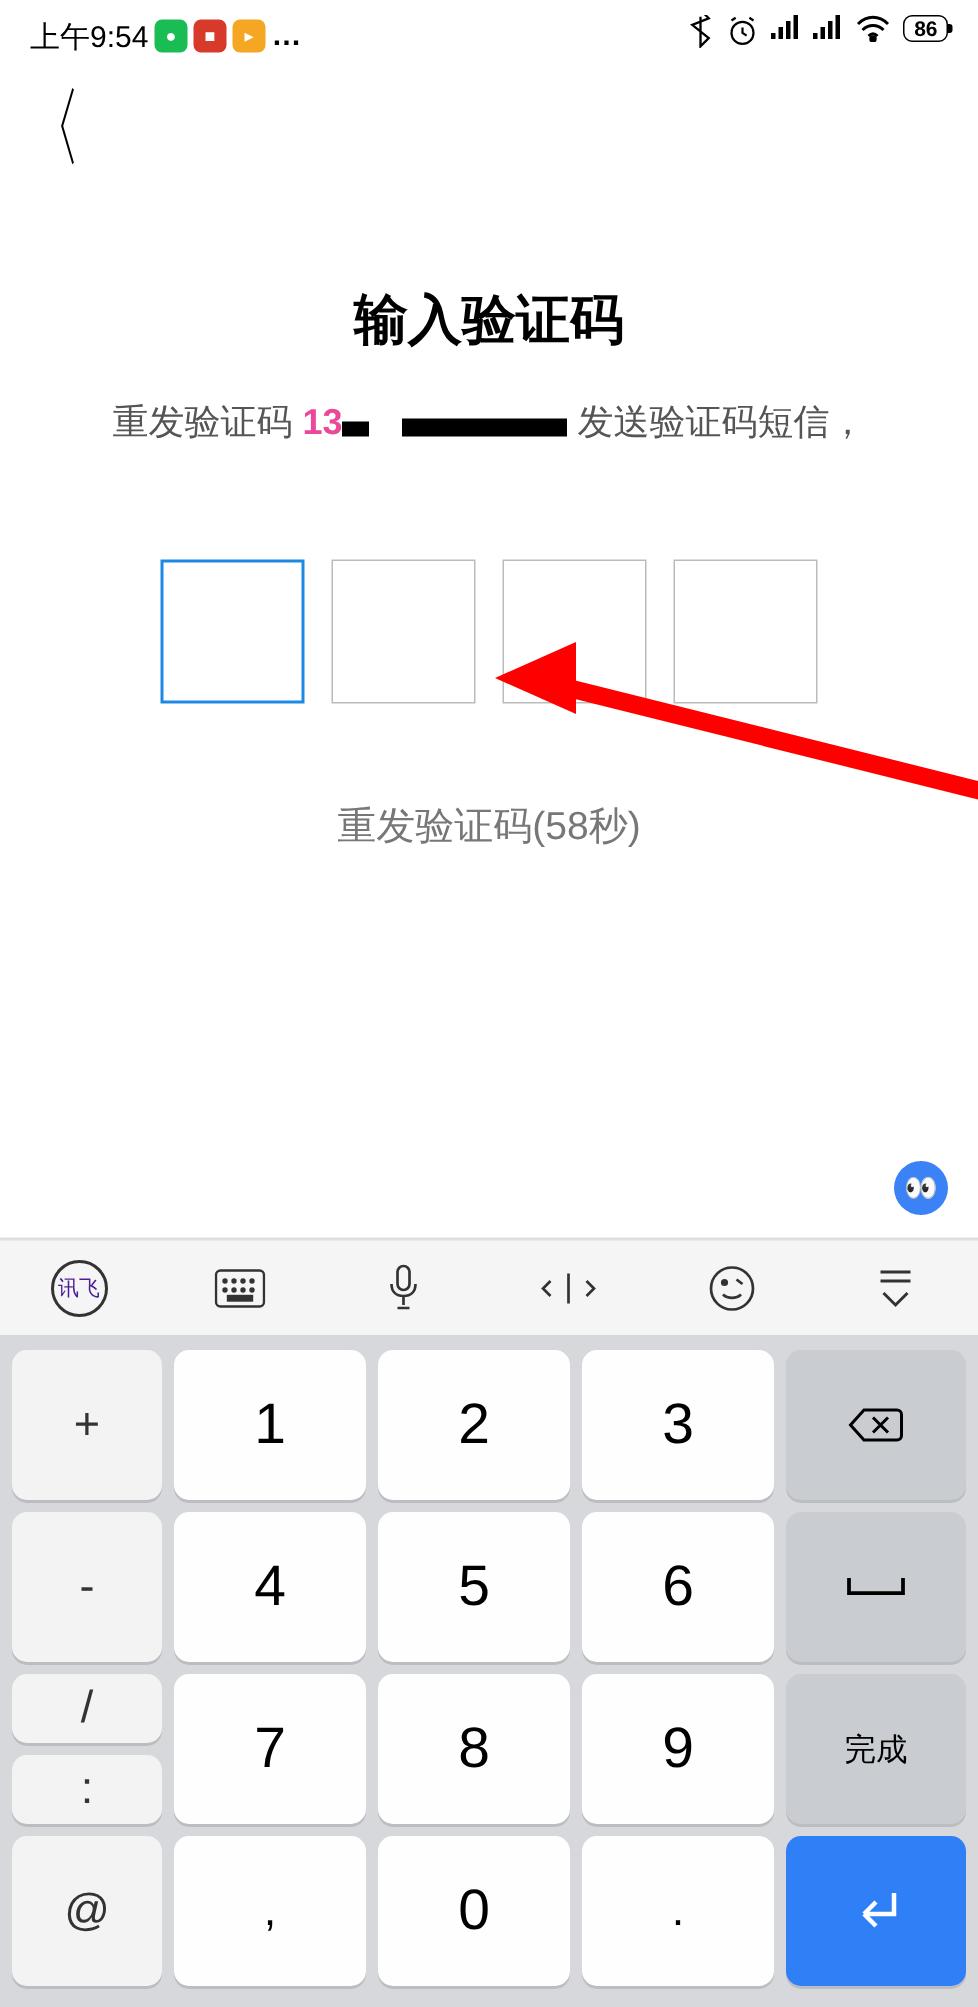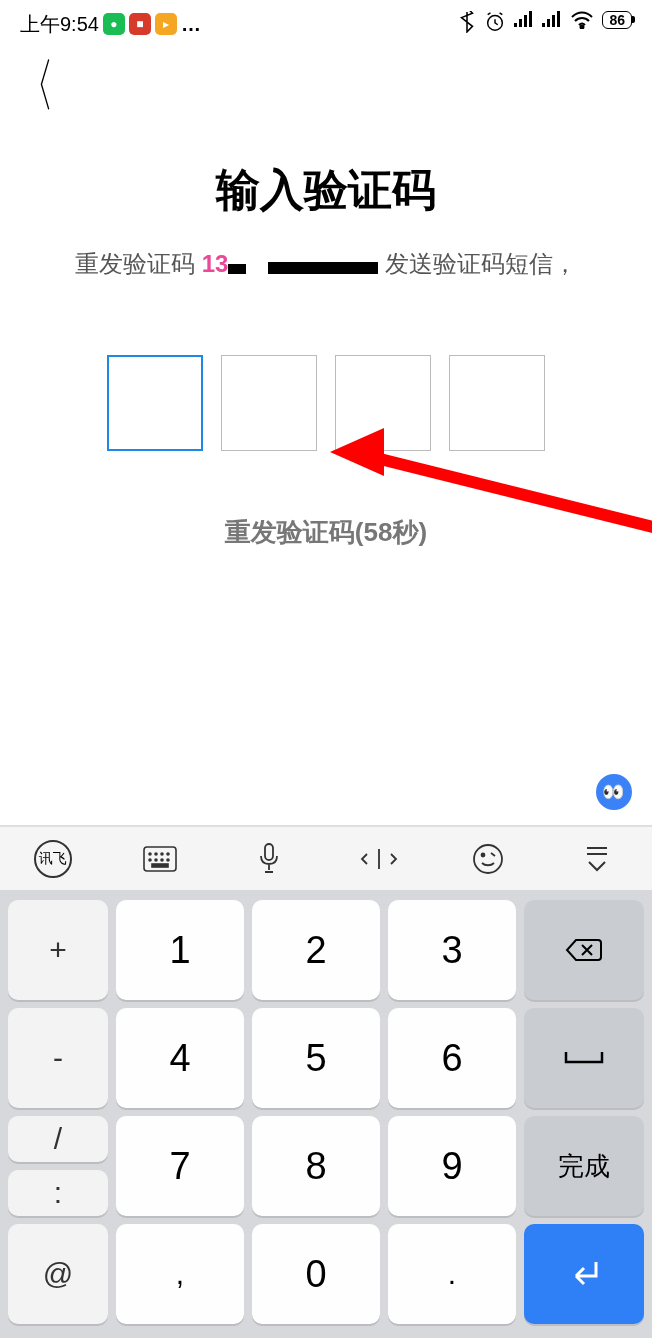--- a/index.html
+++ b/index.html
@@ -16,55 +16,55 @@
   .sq-orange { background: #f5a623; }
   .dots { font-weight: bold; letter-spacing: 1px; }
   .battery { border: 1.5px solid #000; border-radius: 6px; padding: 0 6px; font-size: 14px; font-weight: 600; position: relative; }
   .battery::after { content:""; position:absolute; right:-4px; top:30%; width:3px; height:40%; background:#000; border-radius:0 2px 2px 0; }
 
   
   .nav { padding: 20px 18px 0 18px; }
   .back { font-size: 36px; color: #000; display: inline-block; transform: scaleY(1.6); font-weight: 300; }
 
   
-  .title { text-align: center; font-size: 44px; font-weight: 600; margin-top: 50px; color: #000; }
+  .title { text-align: center; font-size: 36px; font-weight: 600; margin-top: 78px; color: #000; }
   .desc { text-align: center; font-size: 24px; color: #555; margin: 24px 30px 0 30px; line-height: 1.7; }
   .desc .phone { font-weight: 700; color: #ec4899; }
   .desc .mask { display:inline-block; width:150px; height:16px; vertical-align: -2px; position:relative; }
   .desc .mask::before { content:""; position:absolute; left:0; top:6px; width:18px; height:10px; background:#000; }
   .desc .mask::after { content:""; position:absolute; right:0; top:4px; width:110px; height:12px; background:#000; }
 
   
   .otp-row { display:flex; justify-content:center; gap:18px; margin-top:70px; }
   .otp-box { width:96px; height:96px; border:1px solid #bbb; background:#fff; }
   .otp-box.active { border:2px solid #1e88e5; }
 
   
   .arrow-wrap { position:absolute; left:330px; top:400px; pointer-events:none; }
   .arrow-line { width:340px; height:12px; background:#ff0000; transform: rotate(14deg); transform-origin: left center; position:absolute; left:30px; top:48px; }
   .arrow-head { width:0; height:0; border-top:24px solid transparent; border-bottom:24px solid transparent; border-right:54px solid #ff0000; position:absolute; left:0; top:28px; }
 
   
-  .resend { text-align:center; font-size:26px; color:#777; margin-top:64px;font-weight:bold; }
+  .resend { text-align:center; font-size:26px; color:#777; margin-top:64px; }
 
   
   .suggest-strip { position:absolute; bottom:528px; right:20px; width:36px; height:36px; border-radius:50%; background:#3b82f6; display:flex; align-items:center; justify-content:center; font-size:18px; }
   .suggest-strip-bg { position:absolute; bottom:512px; left:0; right:0; height:60px; background:#fff; border-bottom:1px solid #ddd; }
 
   
   .kb-toolbar { position:absolute; bottom:448px; left:0; right:0; height:64px; background:#f5f5f5; display:flex; align-items:center; justify-content:space-around; border-top:1px solid #e0e0e0; }
-  .kb-tool { width:42px; height:42px; display:flex; align-items:center; justify-content:center; font-size:26px; color:#000000; }
+  .kb-tool { width:42px; height:42px; display:flex; align-items:center; justify-content:center; font-size:26px; color:#4c1d95; }
   .kb-tool.circle { border:2px solid #333; border-radius:50%; font-size:14px; width:38px; height:38px; }
 
   
   .keypad { position:absolute; bottom:0; left:0; right:0; height:448px; background:#d6d8dc; display:grid; grid-template-columns: 100px repeat(3, 1fr) 120px; grid-template-rows: repeat(4, 1fr); gap:8px; padding:10px 8px 14px 8px; }
   .key { background:#fefefe; border-radius:10px; display:flex; align-items:center; justify-content:center; font-size:38px; color:#000; box-shadow: 0 2px 0 rgba(0,0,0,0.12); }
   .key.side { background:#f3f3f4; font-size:28px; color:#333; }
   .key.func { background:#c9ccd1; font-size:28px; }
-  .key.done { font-size:26px; }
+  .key.done { font-size:21px; }
   .key.return { background:#2f7ff6; color:#fff; font-size:40px; }
   .key.sym { font-size:30px; }
 </style>
 </head>
 <body>
 
 <div class="status-bar">
   <div class="status-left">
     <span class="status-time">上午9:54</span>
     <span class="status-icon-sq sq-green">●</span>

